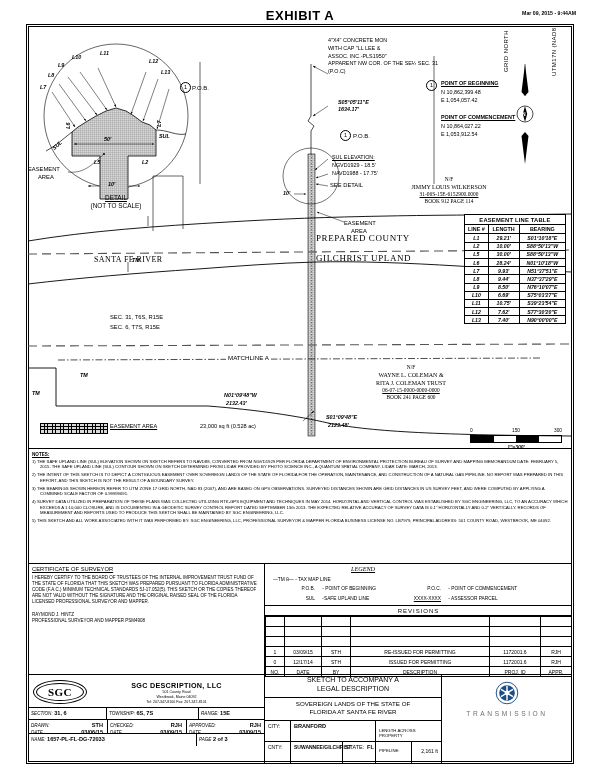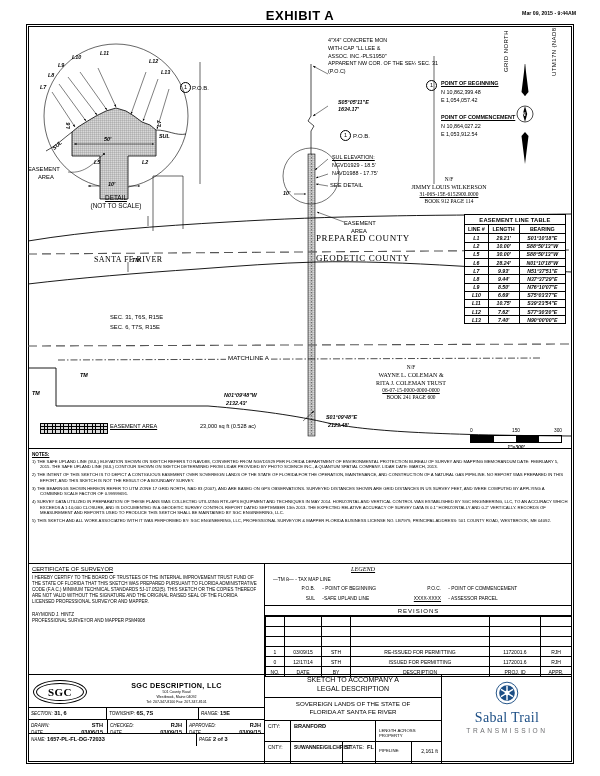--- a/index.html
+++ b/index.html
@@ -265,21 +265,21 @@
     <div class="lbl ser c ul" style="left:356px;top:165px;width:130px;">31-06S-15E-6152900.0000</div>
     <div class="lbl ser c" style="left:356px;top:172px;width:130px;">BOOK 912 PAGE 114</div>
 
     <div class="lbl ser c" style="left:318px;top:338px;width:130px;">N/F</div>
     <div class="lbl ser c" style="left:318px;top:345px;width:130px;font-size:6px;">WAYNE L. COLEMAN &amp;</div>
     <div class="lbl ser c" style="left:318px;top:353px;width:130px;font-size:6px;">RITA J. COLEMAN TRUST</div>
     <div class="lbl ser c ul" style="left:318px;top:361px;width:130px;">06-07-15-0000-0000-0000</div>
     <div class="lbl ser c" style="left:318px;top:368px;width:130px;">BOOK 241 PAGE 600</div>
 
     <div class="lbl ser" style="left:288px;top:206px;font-size:9px;letter-spacing:.6px;">PREPARED COUNTY</div>
-    <div class="lbl ser" style="left:288px;top:226px;font-size:9px;letter-spacing:.6px;">GEODETIC COUNTY</div>
+    <div class="lbl ser" style="left:288px;top:226px;font-size:9px;letter-spacing:.6px;">GILCHRIST UPLAND</div>
     <div class="lbl ser" style="left:66px;top:229px;font-size:8px;letter-spacing:.4px;">SANTA FE RIVER</div>
 
     <div class="lbl" style="left:82px;top:288px;font-size:5.8px;">SEC. 31, T6S, R15E</div>
     <div class="lbl" style="left:82px;top:298px;font-size:5.8px;">SEC. 6, T7S, R15E</div>
 
     <div class="lbl" style="left:198px;top:328px;font-size:6.2px;background:#fff;padding:0 2px;">MATCHLINE A</div>
 
     <div class="lbl it" style="left:104px;top:231px;">TM</div>
     <div class="lbl it" style="left:52px;top:346px;">TM</div>
     <div class="lbl it" style="left:492px;top:231px;">TM</div>
@@ -572,19 +572,18 @@
           <circle cx="20" cy="20" r="4" fill="#fff"></circle>
           <g stroke="#fff" stroke-width="2.4">
             <line x1="20" y1="20" x2="20" y2="8"></line>
             <line x1="20" y1="20" x2="30" y2="14"></line>
             <line x1="20" y1="20" x2="30" y2="26"></line>
             <line x1="20" y1="20" x2="20" y2="32"></line>
             <line x1="20" y1="20" x2="10" y2="26"></line>
             <line x1="20" y1="20" x2="10" y2="14"></line>
           </g>
         </svg>
-        <div class="nm">Sabal Trail</div>
         <div class="tr">TRANSMISSION</div>
       </div>
     </div>
   </div>
 
 </div>
 
 </body></html>

